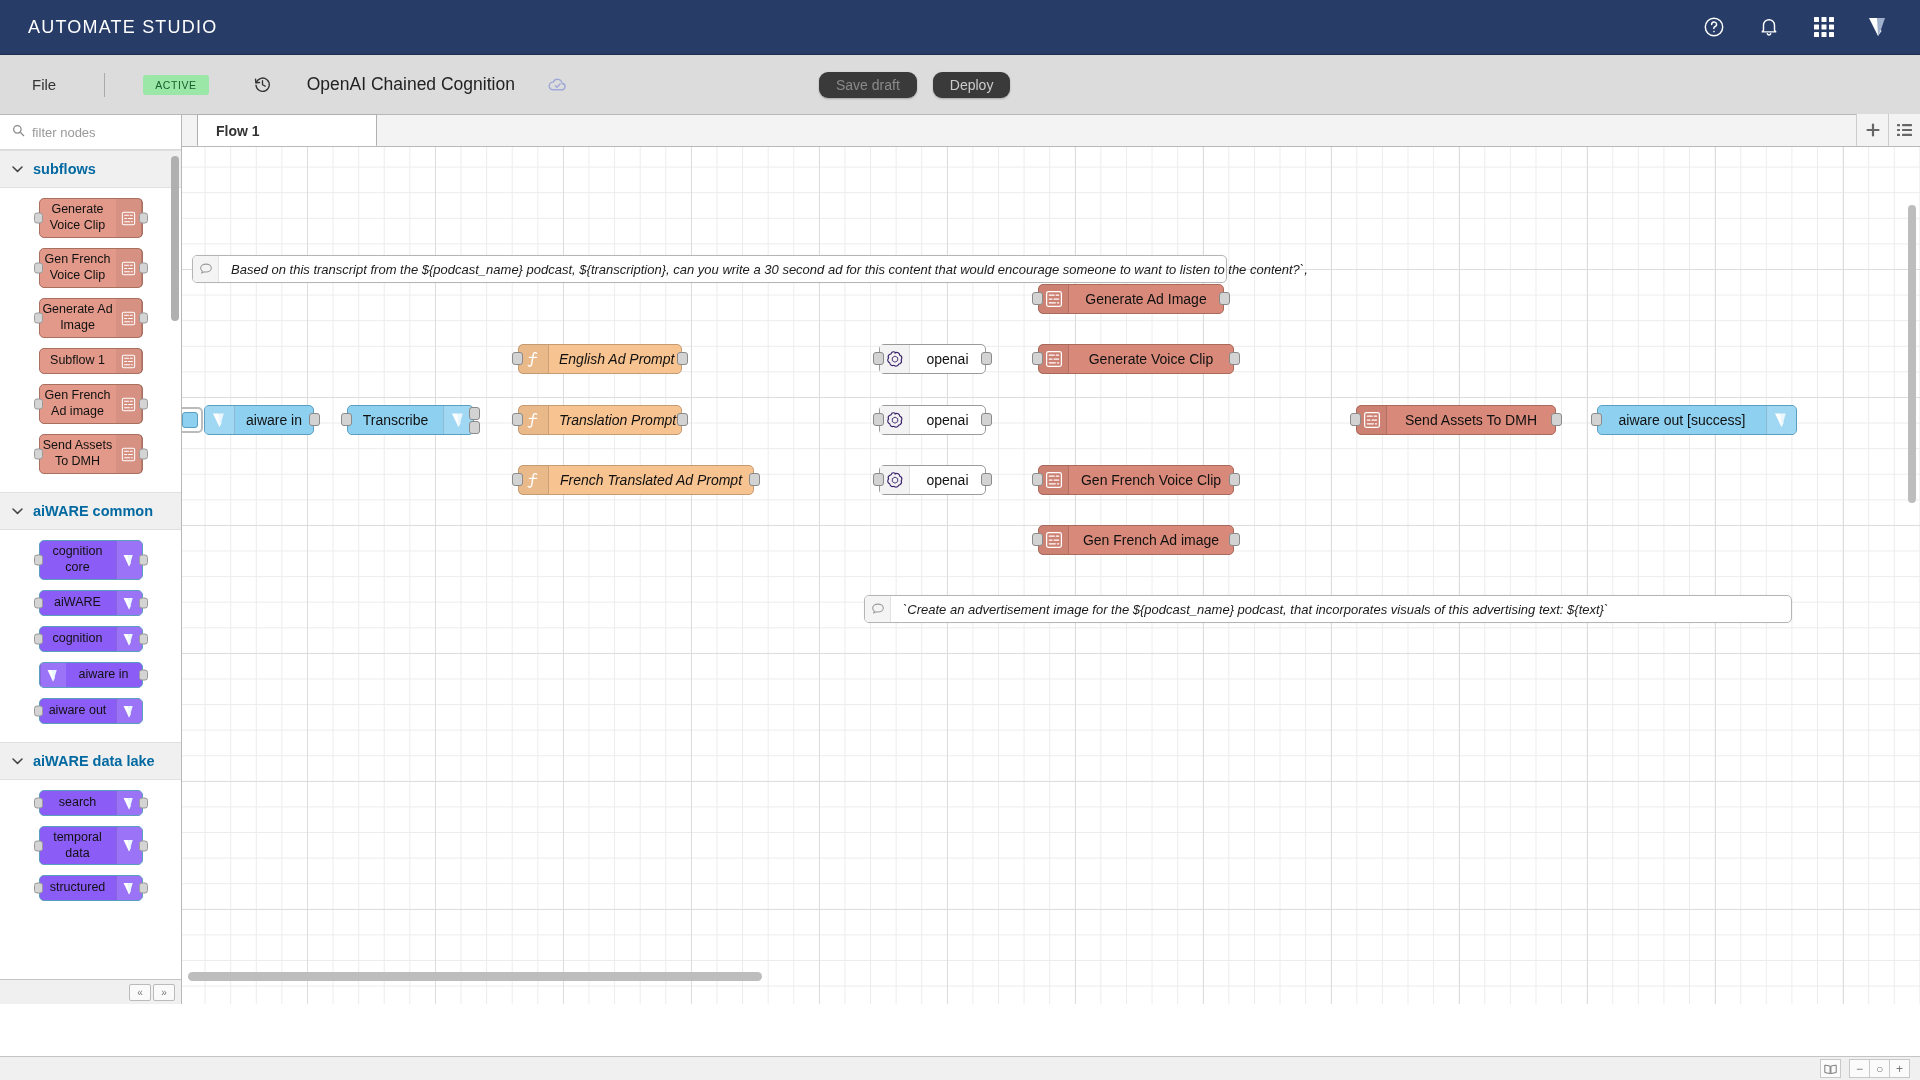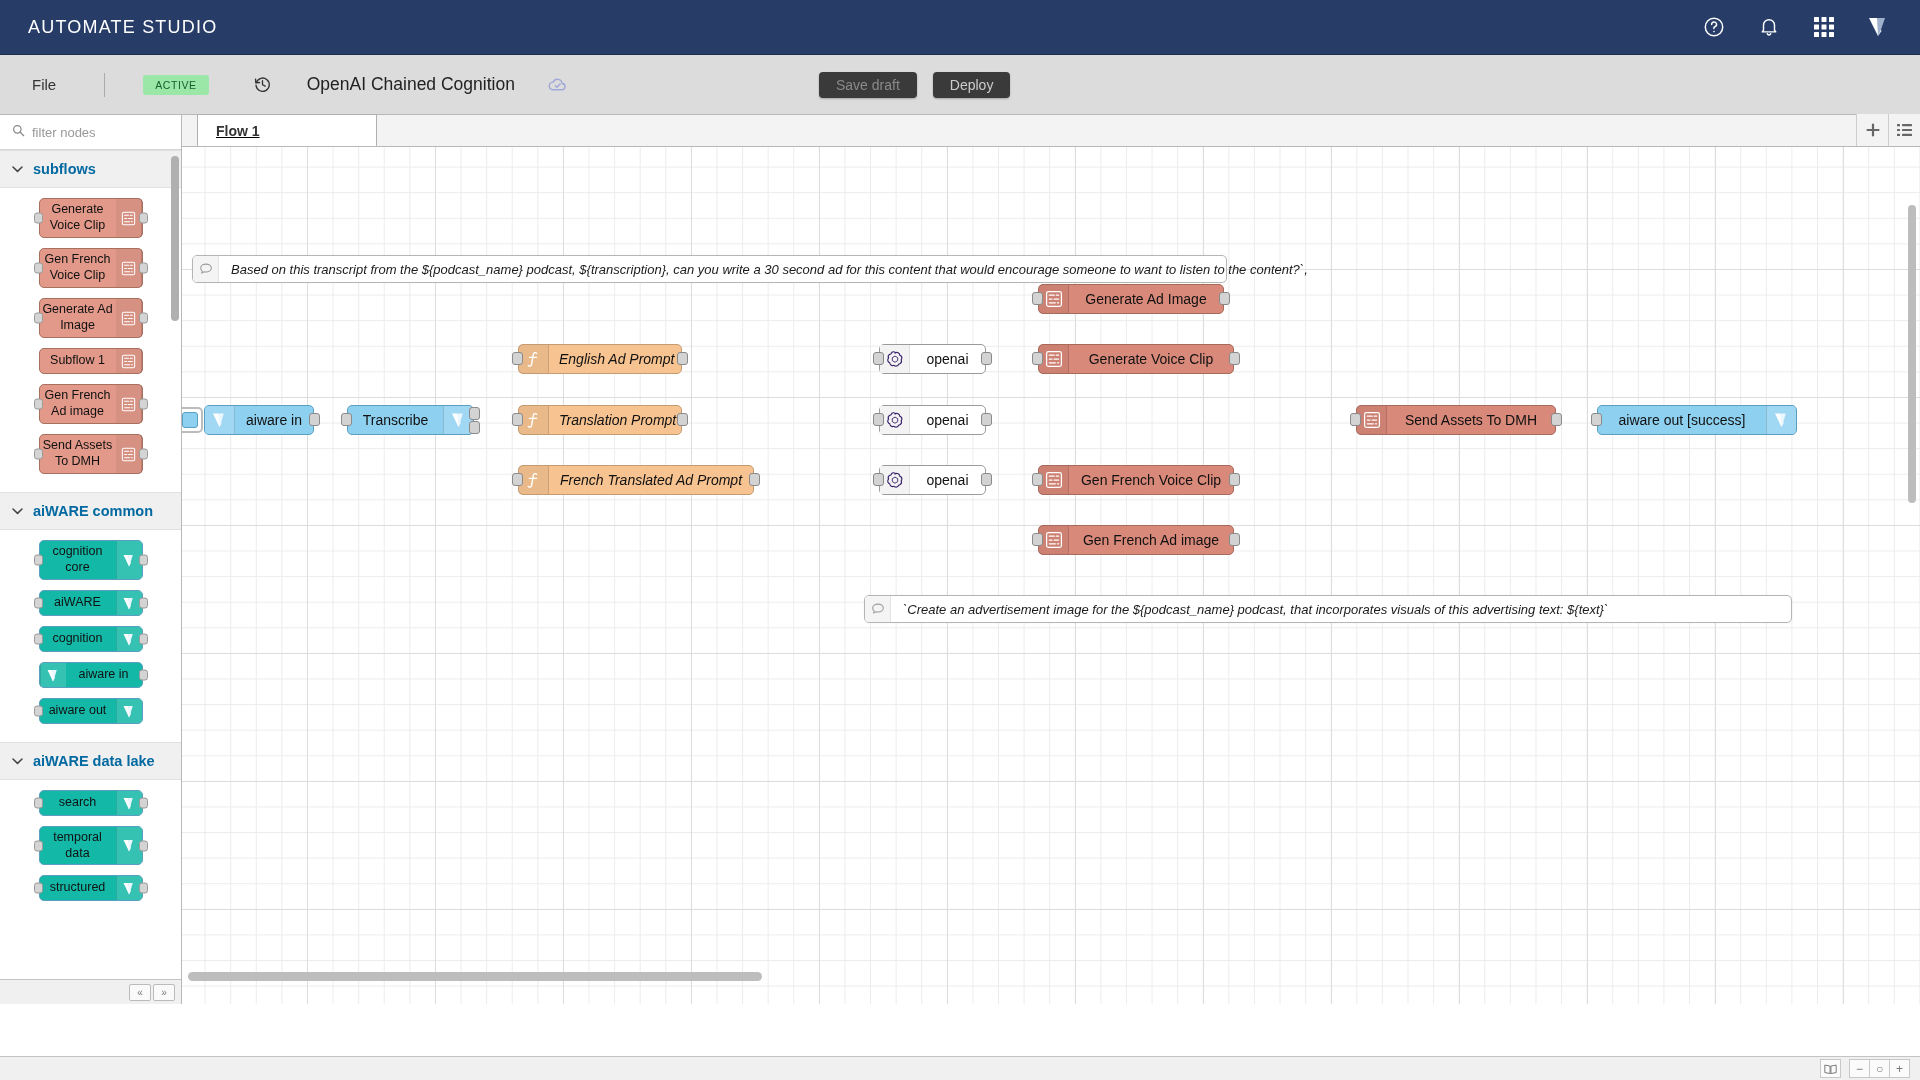--- a/index.html
+++ b/index.html
@@ -52,21 +52,21 @@
     margin-left: 12px; font-size: 17.5px; color: #222; font-weight: 500;
   }
   .cloud-icon { margin-left: 10px; width:22px;height:22px; display:flex;align-items:center;justify-content:center;}
   .hdr-buttons {
     position: absolute; left: 819px; top: 0; height: 60px;
     display: flex; align-items: center; gap: 16px;
   }
   .btn {
     background: #3a3a3a; color: #cccccc; border: none;
     font-size: 14px; font-family: "Liberation Sans", sans-serif;
-    padding: 5px 17px; border-radius: 4px; cursor: pointer;
+    padding: 5px 17px; border-radius: 9px; cursor: pointer;
     box-shadow: 0 1px 2px rgba(0,0,0,0.25);
   }
   .btn.disabled { color: #8a8a8a; }
 
   
   .palette {
     position: absolute; top: 115px; left: 0; width: 182px; height: 889px;
     background: #ffffff; border-right: 1px solid #b8b8b8;
     display: flex; flex-direction: column;
   }
@@ -93,21 +93,21 @@
   .cat-body { padding: 10px 0 8px 0; }
 
   .pnode {
     position: relative; margin: 0 auto 10px auto; width: 104px; min-height: 26px;
     border: 1px solid #999; border-radius: 5px;
     display: flex; align-items: stretch; font-size: 12.5px; color: #111;
     cursor: grab;
   }
   .pnode.tall { min-height: 40px; }
   .pnode.sub { background: #e2998a; border-color: #a8705f; }
-  .pnode.aiw { background: #14b8a6; border-color: #5a9fc0; justify-content: center; }
+  .pnode.aiw { background: #8b5cf6; border-color: #5a9fc0; justify-content: center; }
   .pnode-icon {
     width: 26px; flex: 0 0 26px;
     display: flex; align-items: center; justify-content: center;
     border-right: 1px solid rgba(0,0,0,0.13);
   }
   .pnode.sub .pnode-icon { background: rgba(0,0,0,0.05); }
   .pnode.aiw .pnode-icon { background: rgba(255,255,255,0.14); border-right:none; border-left: 1px solid rgba(0,0,0,0.12);}
   .pnode-icon.left { border-left: none; border-right: 1px solid rgba(0,0,0,0.12); }
   .pnode-label {
     flex: 1; display: flex; align-items: center; justify-content: center;
@@ -132,21 +132,21 @@
   .mini-btn {
     width: 22px; height: 17px; border: 1px solid #bbb; background: #fafafa;
     display: flex; align-items: center; justify-content: center; font-size: 10px; color: #777;
     cursor: pointer; border-radius: 2px;
   }
 
   
   .tabbar {
     position: absolute; top: 115px; left: 182px; width: 1738px; height: 32px;
     background: #f3f3f3; border-bottom: 1px solid #b8b8b8;
-    display: flex; align-items: flex-end; text-decoration: underline;
+    display: flex; align-items: flex-end;
   }
   .tab {
     margin-left: 15px; height: 32px; min-width: 180px;
     background: #ffffff; border: 1px solid #b0b0b0; border-bottom: none;
     display: flex; align-items: center; padding-left: 18px;
     font-size: 14px; font-weight: bold; color: #333; cursor: pointer;
     border-radius: 1px;
   }
   .tabbar-right {
     margin-left: auto; display: flex; height: 32px; align-items: stretch;

